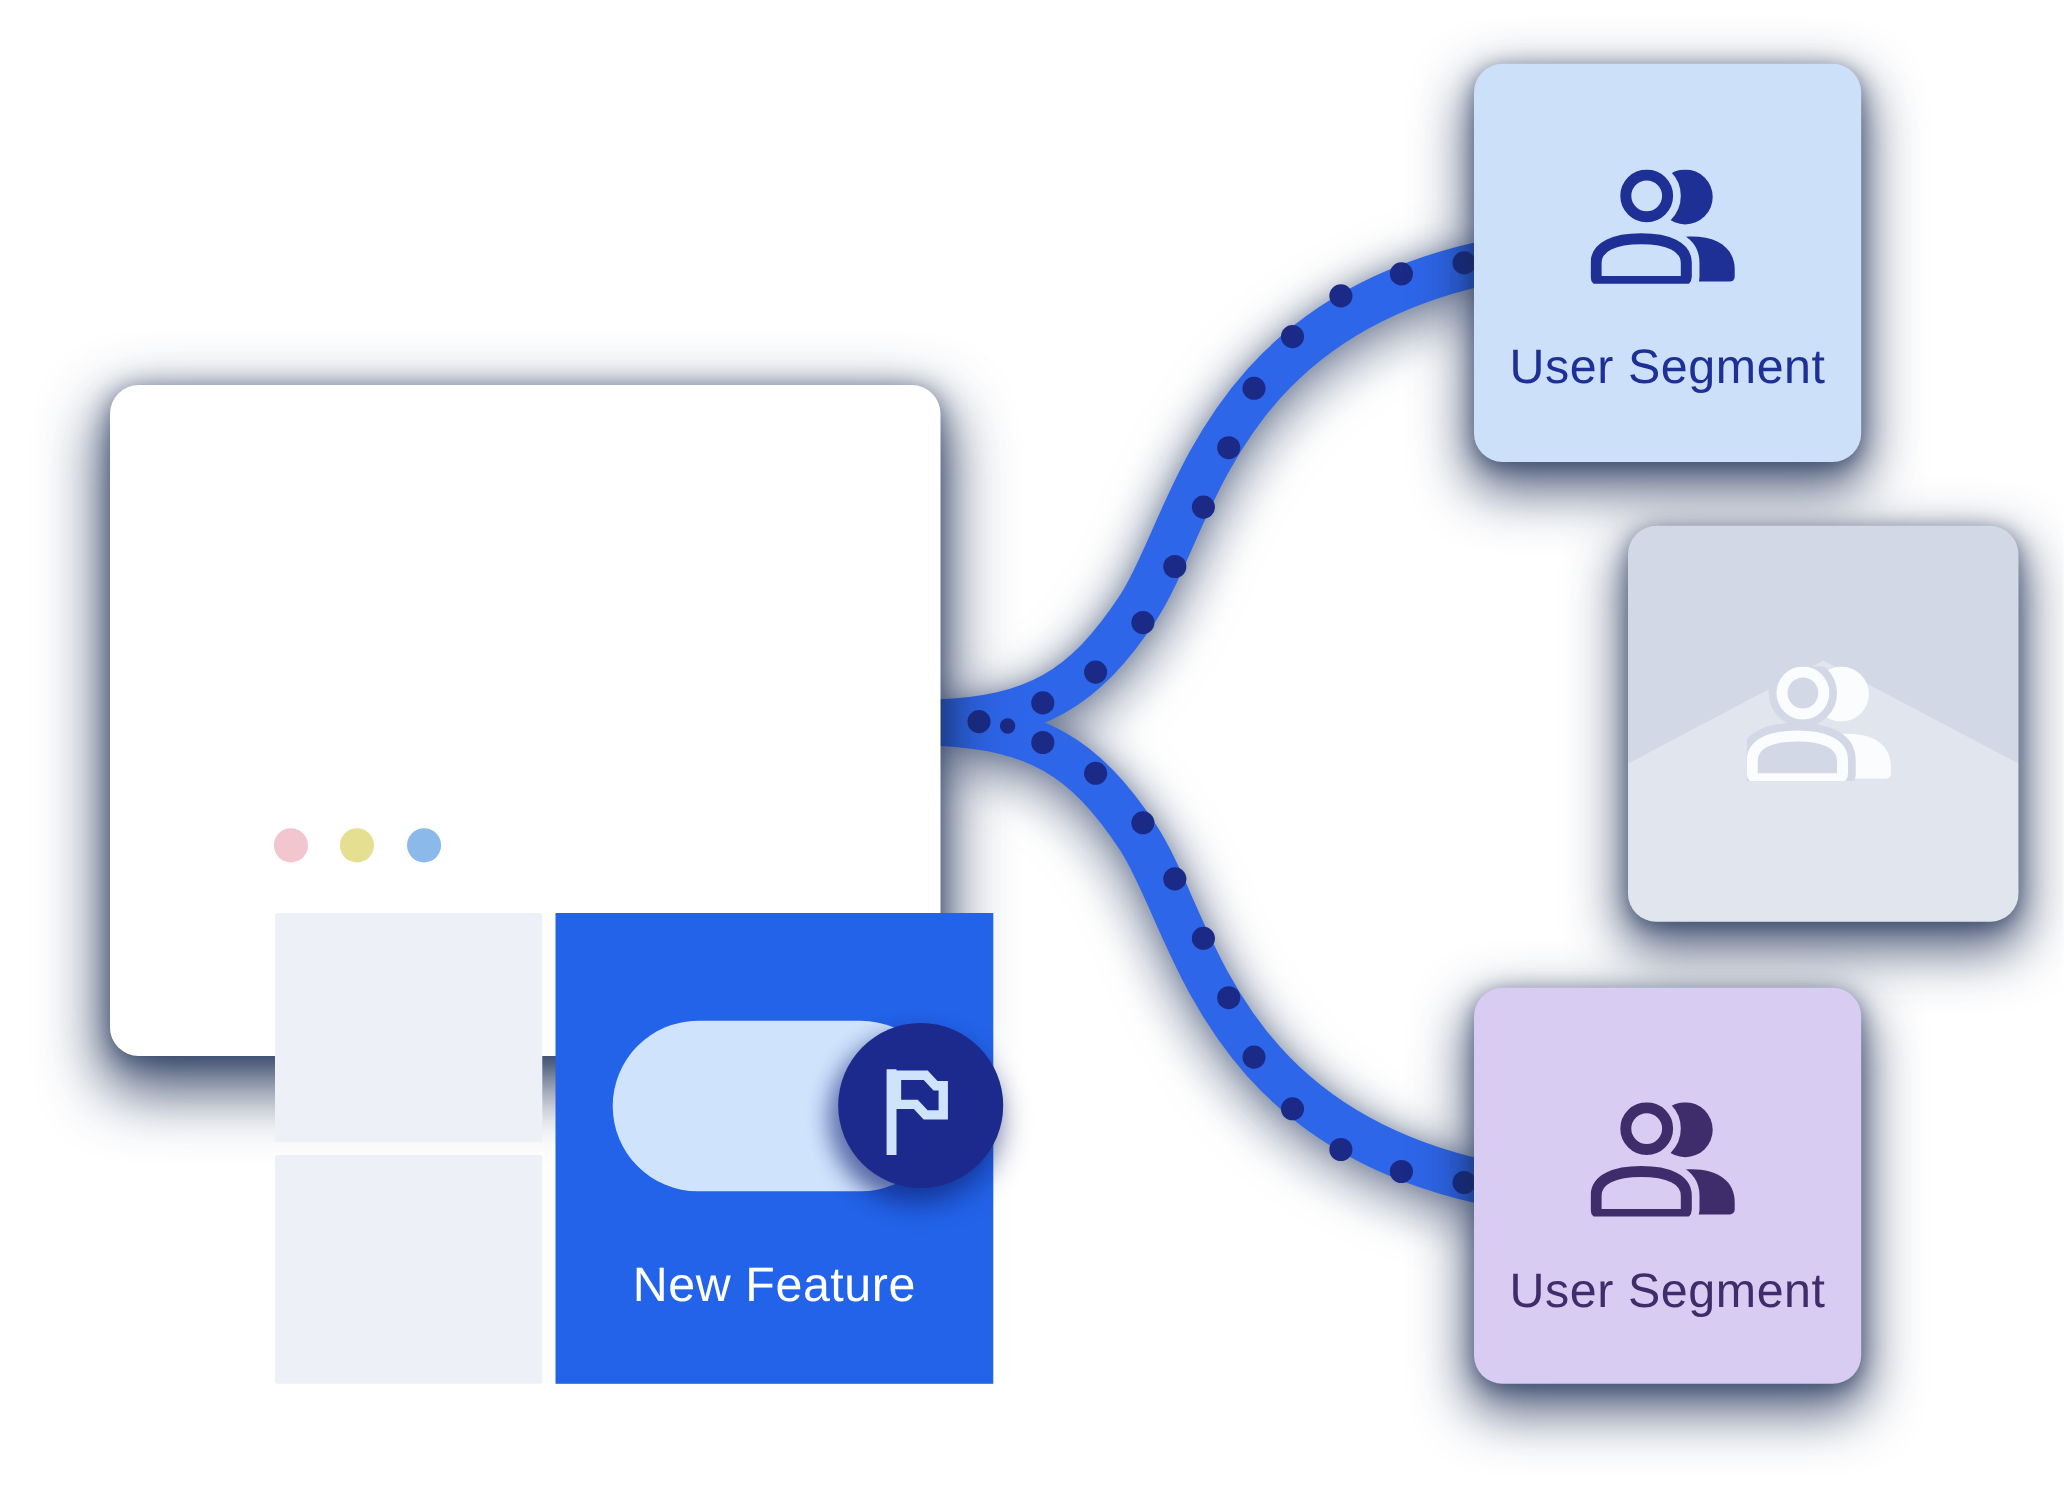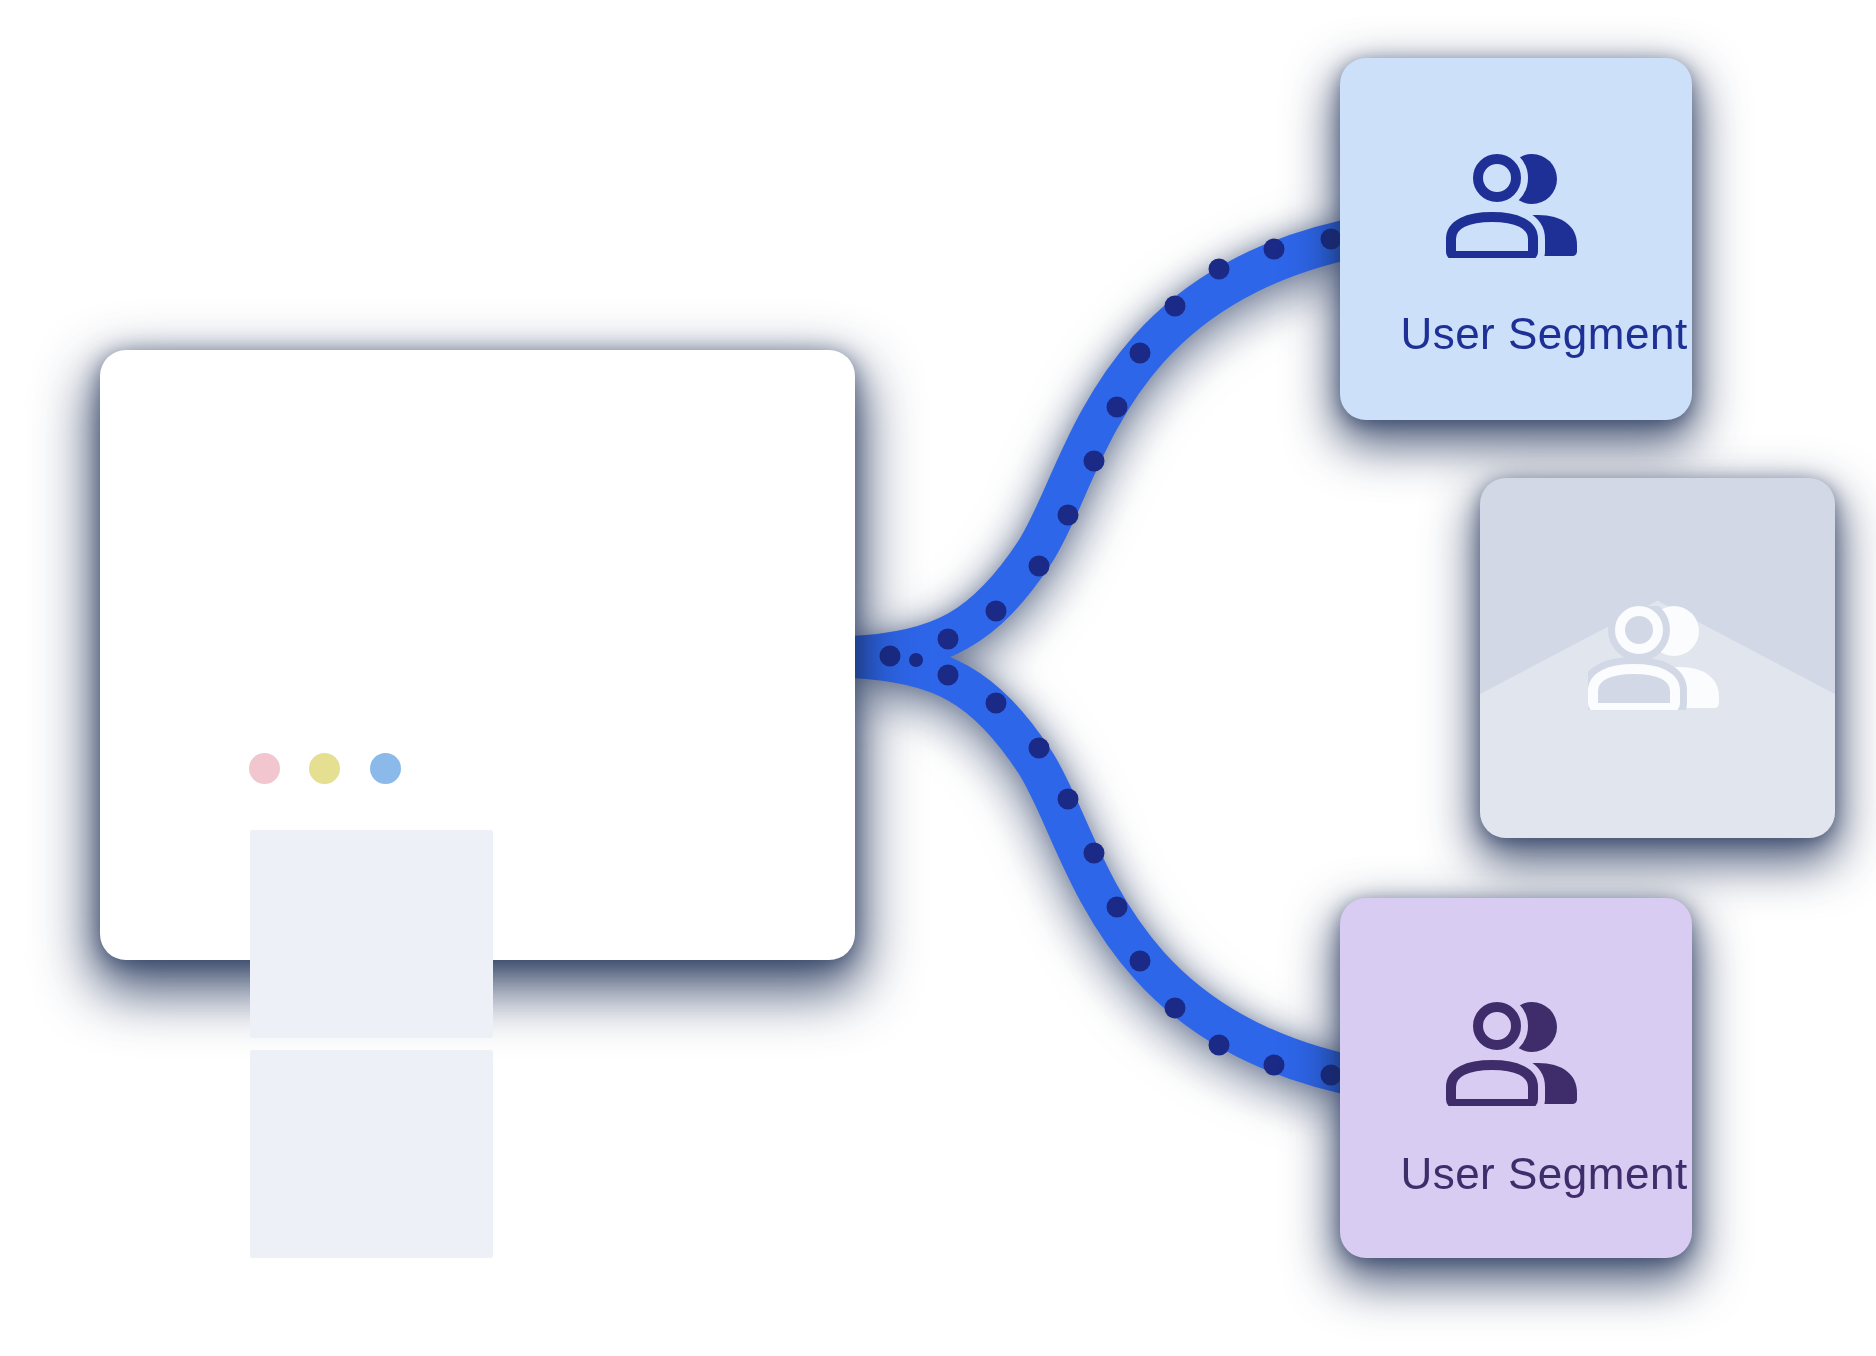--- a/index.html
+++ b/index.html
@@ -43,21 +43,21 @@
   .card-mid{left:1480px;top:478px;width:355px;height:360px;background:#d2d8e5;--card-bg:#d2d8e5;color:#fbfcfe;}
   .card-mid::after{content:"";position:absolute;inset:0;border-radius:26px;background:rgba(238,242,248,.5);
                    clip-path:polygon(50% 34%,100% 60%,100% 100%,0% 100%,0% 60%);pointer-events:none;}
   .card-bottom{left:1340px;top:898px;width:352px;height:360px;background:#d8ccf2;--card-bg:#d8ccf2;color:#3e2d6a;}
 
   .users-svg{position:absolute;left:50%;transform:translateX(-50%);width:140px;height:104px;}
   .card-top .users-svg{top:96px;}
   .card-bottom .users-svg{top:104px;}
   .card-mid .users-svg{top:50%;transform:translate(-50%,-50%);z-index:1;}
   .card-label{position:absolute;left:0;top:251px;width:100%;text-align:center;
-              font-size:44px;font-weight:500;letter-spacing:.5px;padding-left:28px;}
+              font-size:44px;font-weight:500;letter-spacing:.5px;}
 
   .defs-holder{position:absolute;width:0;height:0;overflow:hidden;}
 </style>
 </head>
 <body>
 
 <div class="stage">
 
   <svg class="defs-holder" aria-hidden="true">
     <defs>
@@ -110,20 +110,32 @@
   </svg>
 
   <div class="window">
     <div class="traffic t1"></div>
     <div class="traffic t2"></div>
     <div class="traffic t3"></div>
 
     <div class="panel p1"></div>
     <div class="panel p2"></div>
 
+    <div class="feature-panel">
+      <div class="toggle">
+        <div class="pill"></div>
+        <div class="knob">
+          <svg class="flag-svg" viewBox="0 0 150 150">
+            <path d="M48.5 42 V120" stroke-width="9"></path>
+            <path d="M53 47.5 H79.5 L88.5 57 H95.5 V83.5 H79.5 L70.5 74 H53 Z" stroke-width="8.5" stroke-linejoin="miter"></path>
+          </svg>
+        </div>
+      </div>
+      <div class="feature-label">New Feature</div>
+    </div>
   </div>
 
   <div class="card card-top">
     <svg class="users-svg" viewBox="0 0 140 104">
       <use href="#users-sym"></use>
     </svg>
     <div class="card-label">User Segment</div>
   </div>
 
   <div class="card card-mid">

